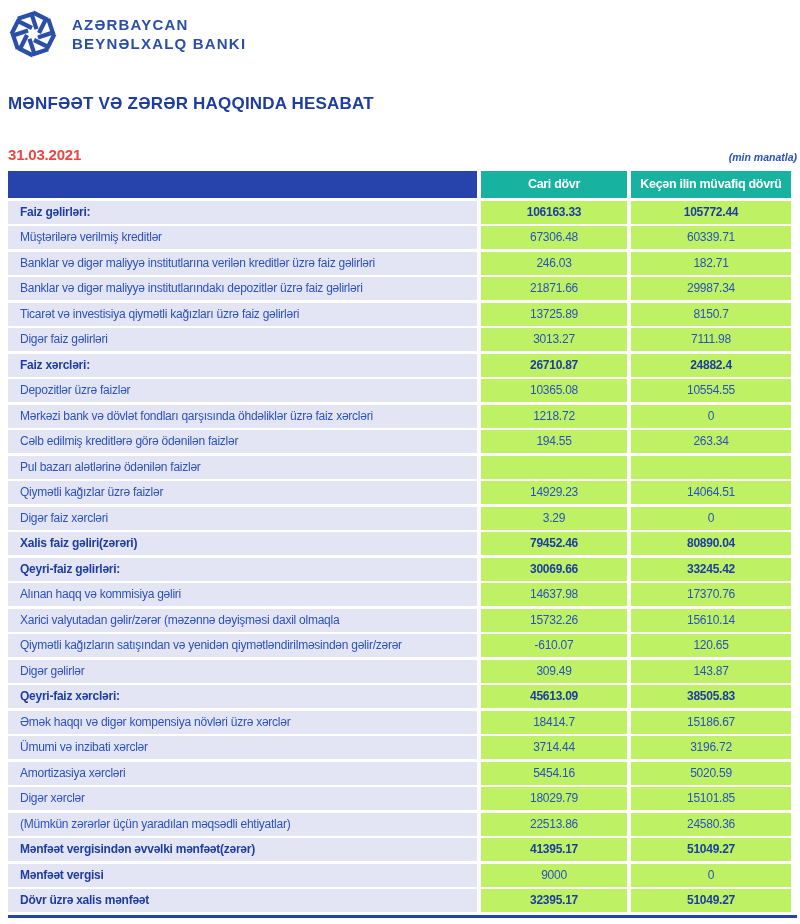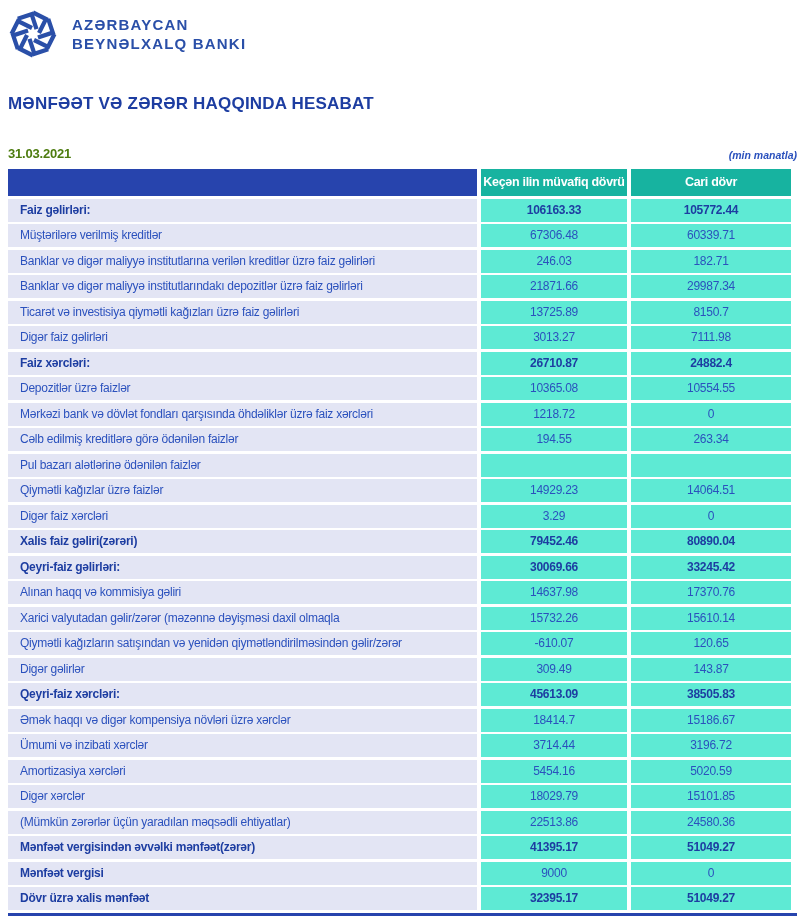--- a/index.html
+++ b/index.html
@@ -12,30 +12,30 @@
   .brand svg{width:50px;height:50px;display:block;}
   .brand-name{color:#2a4fa8;font-weight:bold;font-size:15px;line-height:19px;
               letter-spacing:1.2px;text-transform:uppercase;}
 
   
   .title{margin:34px 0 0 0;text-align:left;font-size:17px;font-weight:bold;
          color:#1d3da1;letter-spacing:0.2px;}
 
   
   .meta{margin-top:32px;display:flex;justify-content:space-between;align-items:flex-end;}
-  .meta .date{color:#4d7c0f;font-size:13px;font-weight:bold;letter-spacing:-0.2px;}
+  .meta .date{color:#ef4444;font-size:15px;font-weight:bold;letter-spacing:-0.2px;}
   .meta .unit{color:#2b51bd;font-size:10.5px;font-style:italic;font-weight:bold;}
 
   
   .tbl{margin-top:8px;}
   .row{display:grid;grid-template-columns:469px 146px 160px;column-gap:4px;margin-bottom:2.5px;}
   .c{height:23px;line-height:23px;font-size:12px;letter-spacing:-0.25px;
      white-space:nowrap;overflow:hidden;}
   .c.label{background:#e3e5f4;color:#2b51bd;padding-left:12px;text-align:left;}
-  .c.v{background:#5eead4;color:#2b51bd;text-align:center;}
+  .c.v{background:#bef264;color:#2b51bd;text-align:center;}
   .thead .c{height:27px;line-height:27px;}
   .thead .th-navy{background:#2744ad;}
   .thead .th-teal{background:#17b3a0;color:#ffffff;font-weight:bold;font-size:12.5px;letter-spacing:-0.3px;}
   .section .c.label,.section .c.v{font-weight:bold;color:#1d3da1;}
   .label-bold .c.label{font-weight:bold;color:#1d3da1;}
   .bottom-bar{height:3px;background:#2744ad;margin-top:0.5px;}
 </style>
 </head>
 <body>
 
@@ -65,22 +65,22 @@
   <h1 class="title">MƏNFƏƏT VƏ ZƏRƏR HAQQINDA HESABAT</h1>
 
   <div class="meta">
     <span class="date">31.03.2021</span>
     <span class="unit">(min manatla)</span>
   </div>
 
   <div class="tbl">
     <div class="row thead">
       <div class="c label th-navy"></div>
+      <div class="c v th-teal">Cari dövr</div>
       <div class="c v th-teal">Keçən ilin müvafiq dövrü</div>
-      <div class="c v th-teal">Cari dövr</div>
     </div>
     <div id="tbody">
   <div class="row section">
     <div class="c label">Faiz gəlirləri:</div>
     <div class="c v">106163.33</div>
     <div class="c v">105772.44</div>
   </div>
 
   <div class="row">
     <div class="c label">Müştərilərə verilmiş kreditlər</div>

